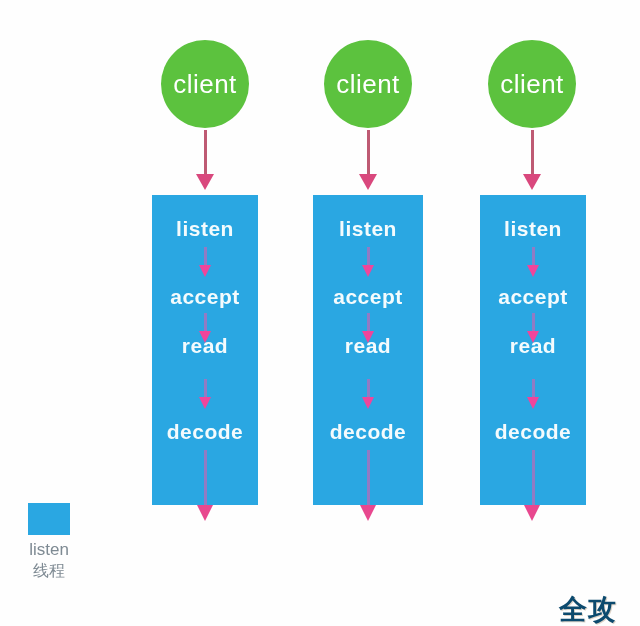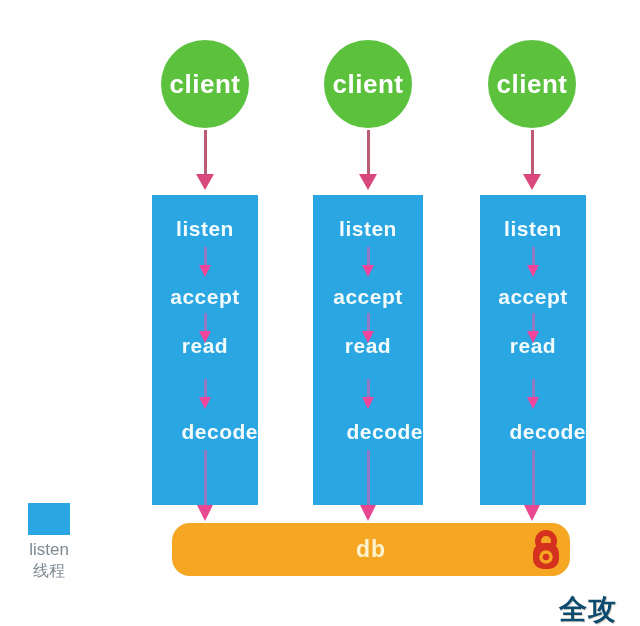--- a/index.html
+++ b/index.html
@@ -5,35 +5,35 @@
   html,body{margin:0;padding:0;background:#ffffff;}
   .canvas{
     position:relative;width:640px;height:626px;background:#fefefe;overflow:hidden;
     font-family:"Liberation Sans", sans-serif;
   }
   
   .circle{
     position:absolute;top:40px;width:88px;height:88px;border-radius:50%;
     background:#5cc23e;display:flex;align-items:center;justify-content:center;
   }
-  .circle span{color:#ffffff;font-weight:700;font-size:26px;letter-spacing:.5px;}
+  .circle span{color:#ffffff;font-weight:400;font-size:26px;letter-spacing:.5px;}
   
   .vline-rose{position:absolute;top:130px;width:3px;height:44px;background:#be5a73;}
   .ahead-rose{
     position:absolute;top:174px;width:0;height:0;
     border-left:9px solid transparent;border-right:9px solid transparent;
     border-top:16px solid #d9487d;
   }
   
   .wbox{position:absolute;top:195px;height:310px;background:#2aa7e2;}
   .step{
     position:absolute;left:0;width:100%;text-align:center;
     color:#f4fbfd;font-weight:700;font-size:21px;line-height:24px;letter-spacing:.5px;
   }
-  .s0{top:22px;text-align:center;} .s1{top:90px;} .s2{top:139px;} .s3{top:225px;text-align:right;}
+  .s0{top:22px;text-align:center;} .s1{top:90px;} .s2{top:139px;} .s3{top:225px;}
   
   .vline-pink{position:absolute;width:3px;height:18px;background:rgba(250,80,165,.5);}
   .aA{top:52px;} .aB{top:118px;} .aC{top:184px;}
   .ahead-pink{
     position:absolute;width:0;height:0;
     border-left:6px solid transparent;border-right:6px solid transparent;
     border-top:12px solid #f0459b;
   }
   .hA{top:70px;} .hB{top:136px;} .hC{top:202px;}
   
@@ -128,28 +128,20 @@
     <div class="vline-pink aB" style="left:51.5px"></div>
     <div class="ahead-pink hB" style="left:47px"></div>
     <div class="step s2">read</div>
     <div class="vline-pink aC" style="left:51.5px"></div>
     <div class="ahead-pink hC" style="left:47px"></div>
     <div class="step s3">decode</div>
     <div class="vline-exit" style="left:51.5px"></div>
   </div>
   <div class="ahead-exit" style="left:524px"></div>
 
-  <div class="dbbar">
-    <div class="dblabel">db</div>
-    <svg class="lock" viewBox="0 0 28 42">
-      <circle cx="14" cy="13" r="8" fill="none" stroke="#d4311e" stroke-width="6"></circle>
-      <rect x="1" y="15" width="26" height="26" rx="10" fill="#d4311e"></rect>
-      <circle cx="14" cy="29" r="5" fill="none" stroke="#f5a623" stroke-width="3.5"></circle>
-    </svg>
-  </div>
 
   <div class="legend-swatch"></div>
   <div class="legend-en">listen</div>
   <div class="legend-zh">线程</div>
 
   <div class="watermark">全攻略</div>
 
 </div>
 
 </body></html>

